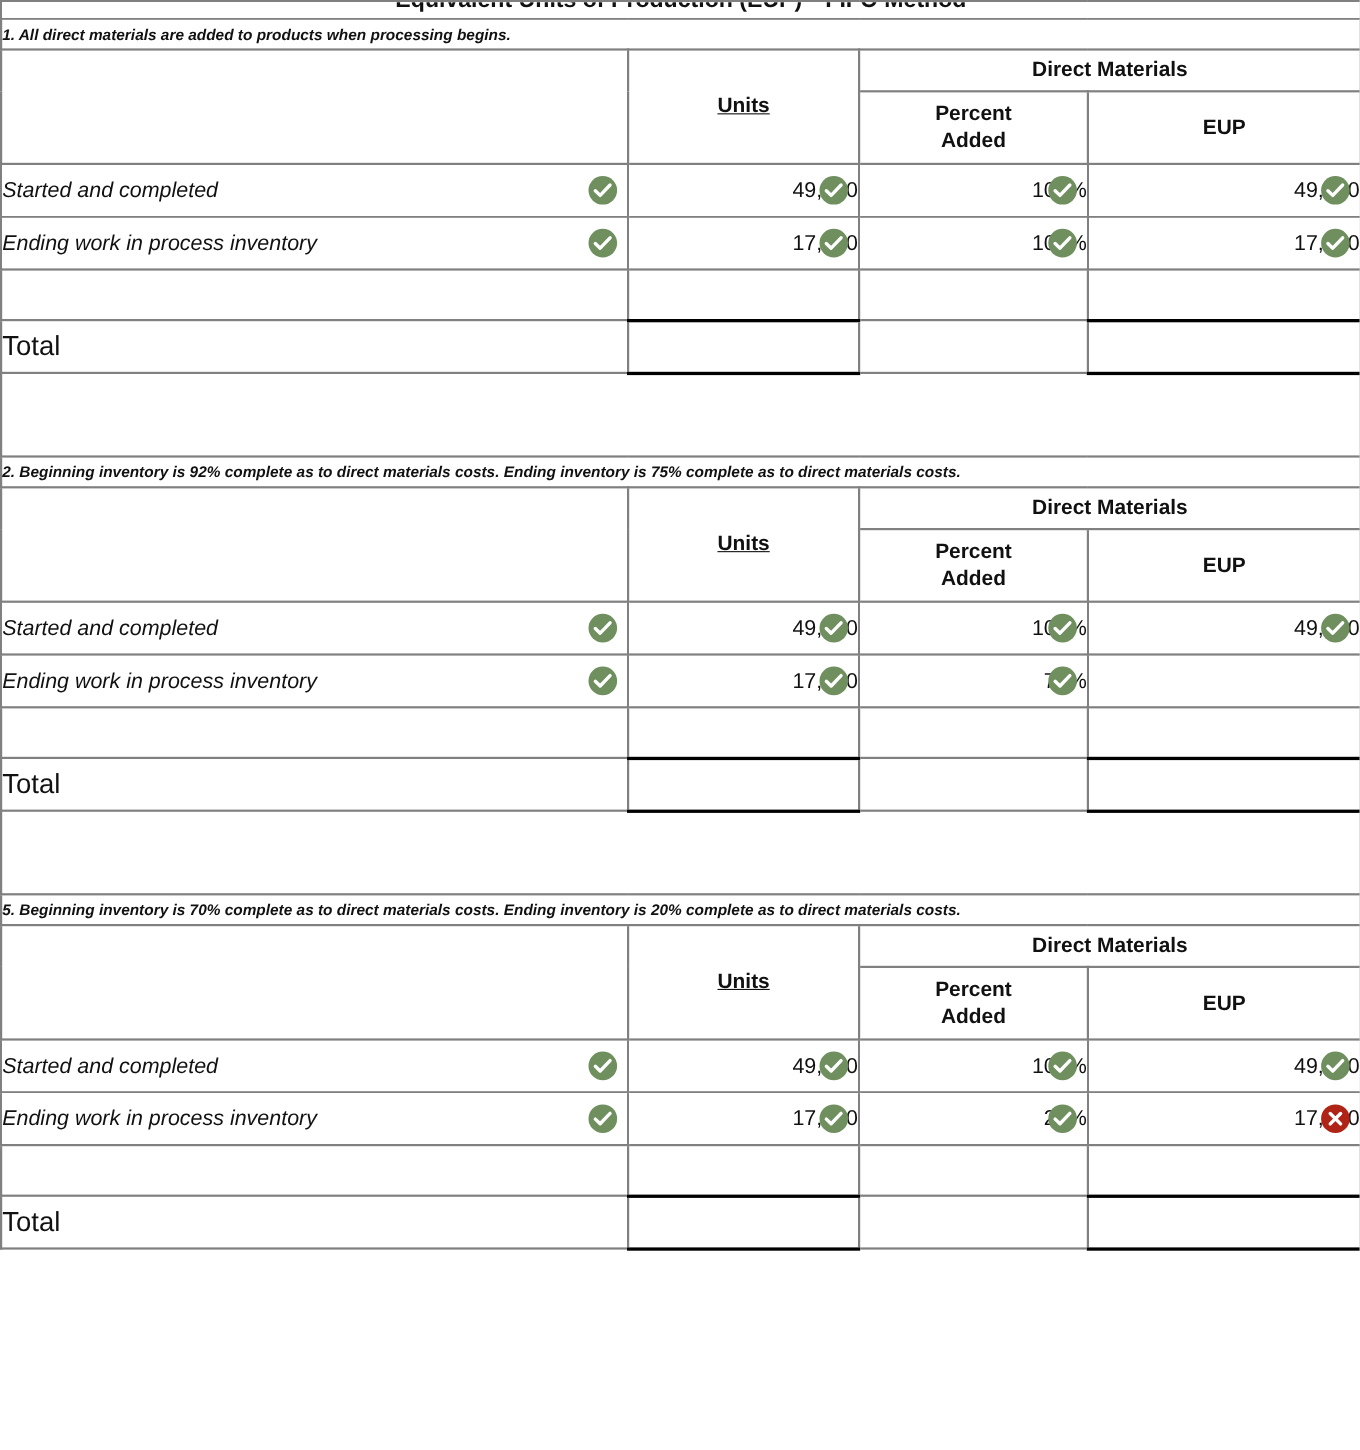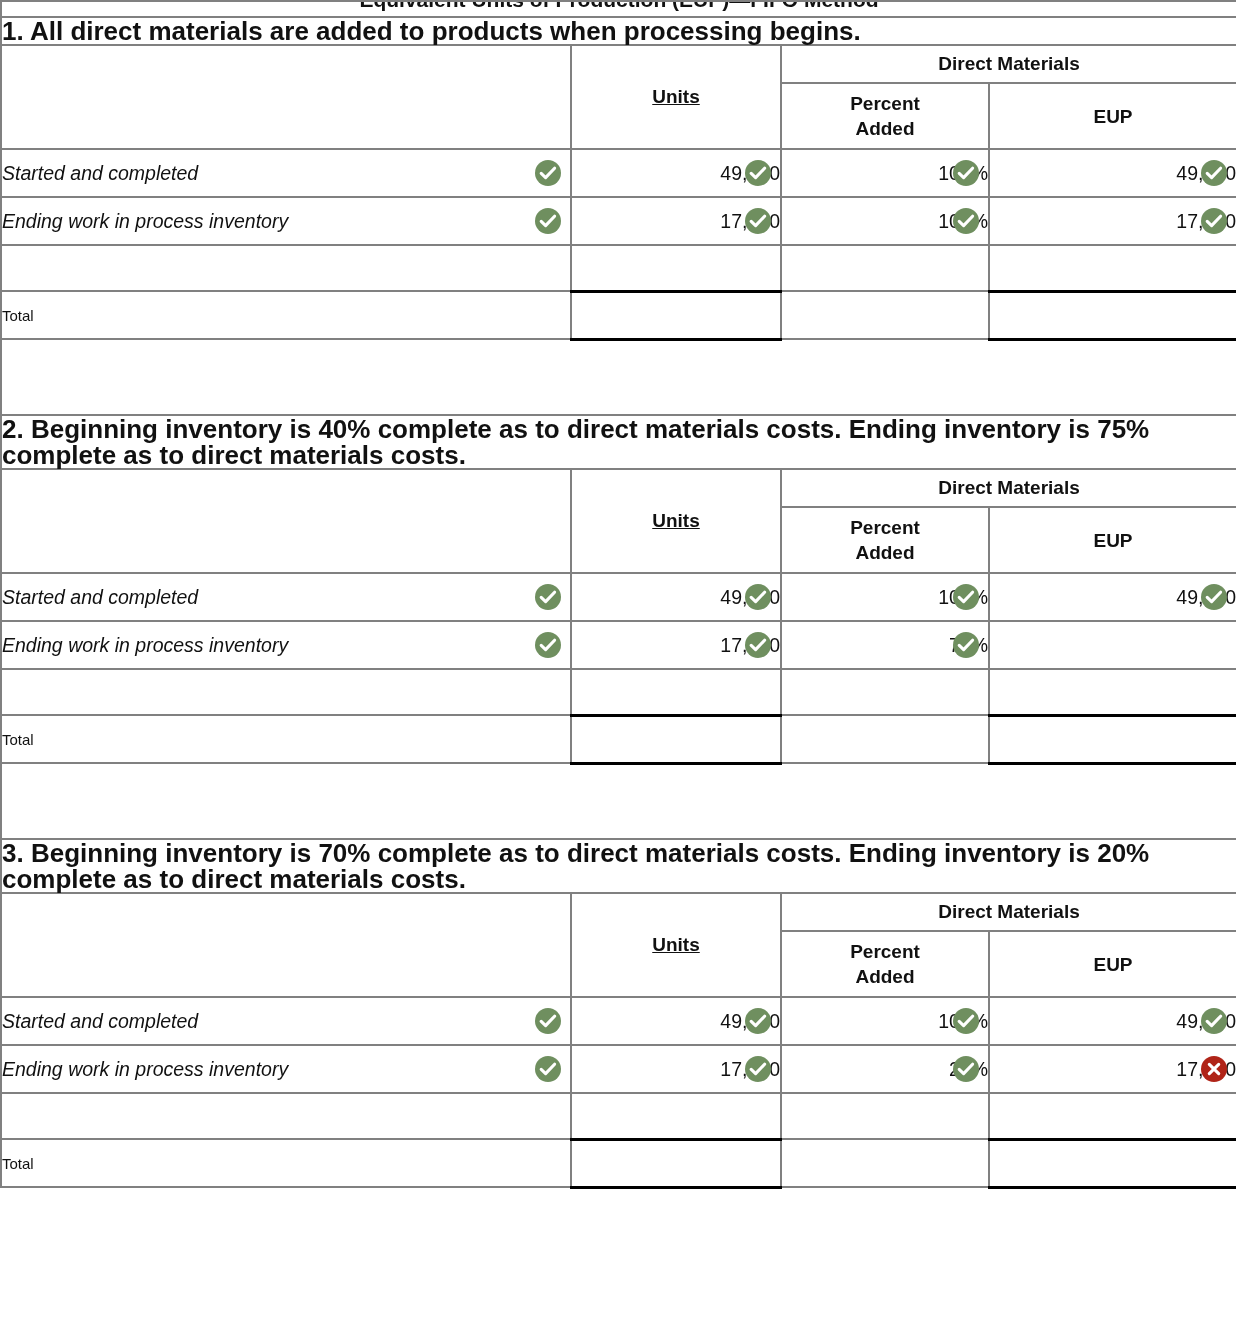--- a/index.html
+++ b/index.html
@@ -48,24 +48,25 @@
   .title-cell span {
     position: absolute;
     left: 0;
     right: 0;
     top: -10px;
   }
 
   
   .prompt-cell {
     font-weight: bold;
-    font-size: 26px;
+    font-size: 14px;
     line-height: 26px;
     padding: 6px 10px 8px 10px;
     background: #ffffff;
+    font-style: italic;
   }
 
   
   .hdr {
     background: #82ace4;
     font-weight: bold;
     font-size: 19px;
     text-align: center;
     color: #111111;
     margin-left: 25px;
@@ -108,21 +109,21 @@
   .mark.ok  { background: #6f8f5f; }
   .mark.err { background: #b02418; }
   .mark svg { display: block; width: 26px; height: 26px; }
 
   
   .blank-row td { height: 46px; }
 
   
   .total-row td { height: 48px; }
   .total-label {
-    font-size: 15px;
+    font-size: 25px;
     padding: 0 0 0 10px;
   }
   .total-box {
     border-top: 3px solid #000000 !important;
     border-bottom: 3px solid #000000 !important;
   }
   .total-yellow {
     background: #fdfbb8;
     border-top: 3px solid #000000 !important;
     border-bottom: 3px solid #000000 !important;
@@ -212,21 +213,21 @@
       <tr class="total-row">
         <td class="total-label">Total</td>
         <td class="total-box"></td>
         <td></td>
         <td class="total-yellow"></td>
       </tr>
       <tr class="spacer-row">
         <td colspan="4"></td>
       </tr>
       <tr>
-        <td class="prompt-cell" colspan="4">2. Beginning inventory is 40% complete as to direct materials costs. Ending inventory is 75% complete as to direct materials costs.</td>
+        <td class="prompt-cell" colspan="4">2. Beginning inventory is 92% complete as to direct materials costs. Ending inventory is 75% complete as to direct materials costs.</td>
       </tr>
       <tr>
         <td class="hdr hdr-blank" rowspan="2"></td>
         <td class="hdr hdr-units" rowspan="2">Units</td>
         <td class="hdr hdr-dm" colspan="2">Direct Materials</td>
       </tr>
       <tr>
         <td class="hdr hdr-sub"><span>Percent</span><br><span>Added</span></td>
         <td class="hdr hdr-sub">EUP</td>
       </tr>
@@ -279,21 +280,21 @@
       <tr class="total-row">
         <td class="total-label">Total</td>
         <td class="total-box"></td>
         <td></td>
         <td class="total-yellow"></td>
       </tr>
       <tr class="spacer-row">
         <td colspan="4"></td>
       </tr>
       <tr>
-        <td class="prompt-cell" colspan="4">3. Beginning inventory is 70% complete as to direct materials costs. Ending inventory is 20% complete as to direct materials costs.</td>
+        <td class="prompt-cell" colspan="4">5. Beginning inventory is 70% complete as to direct materials costs. Ending inventory is 20% complete as to direct materials costs.</td>
       </tr>
       <tr>
         <td class="hdr hdr-blank" rowspan="2"></td>
         <td class="hdr hdr-units" rowspan="2">Units</td>
         <td class="hdr hdr-dm" colspan="2">Direct Materials</td>
       </tr>
       <tr>
         <td class="hdr hdr-sub"><span>Percent</span><br><span>Added</span></td>
         <td class="hdr hdr-sub">EUP</td>
       </tr>

